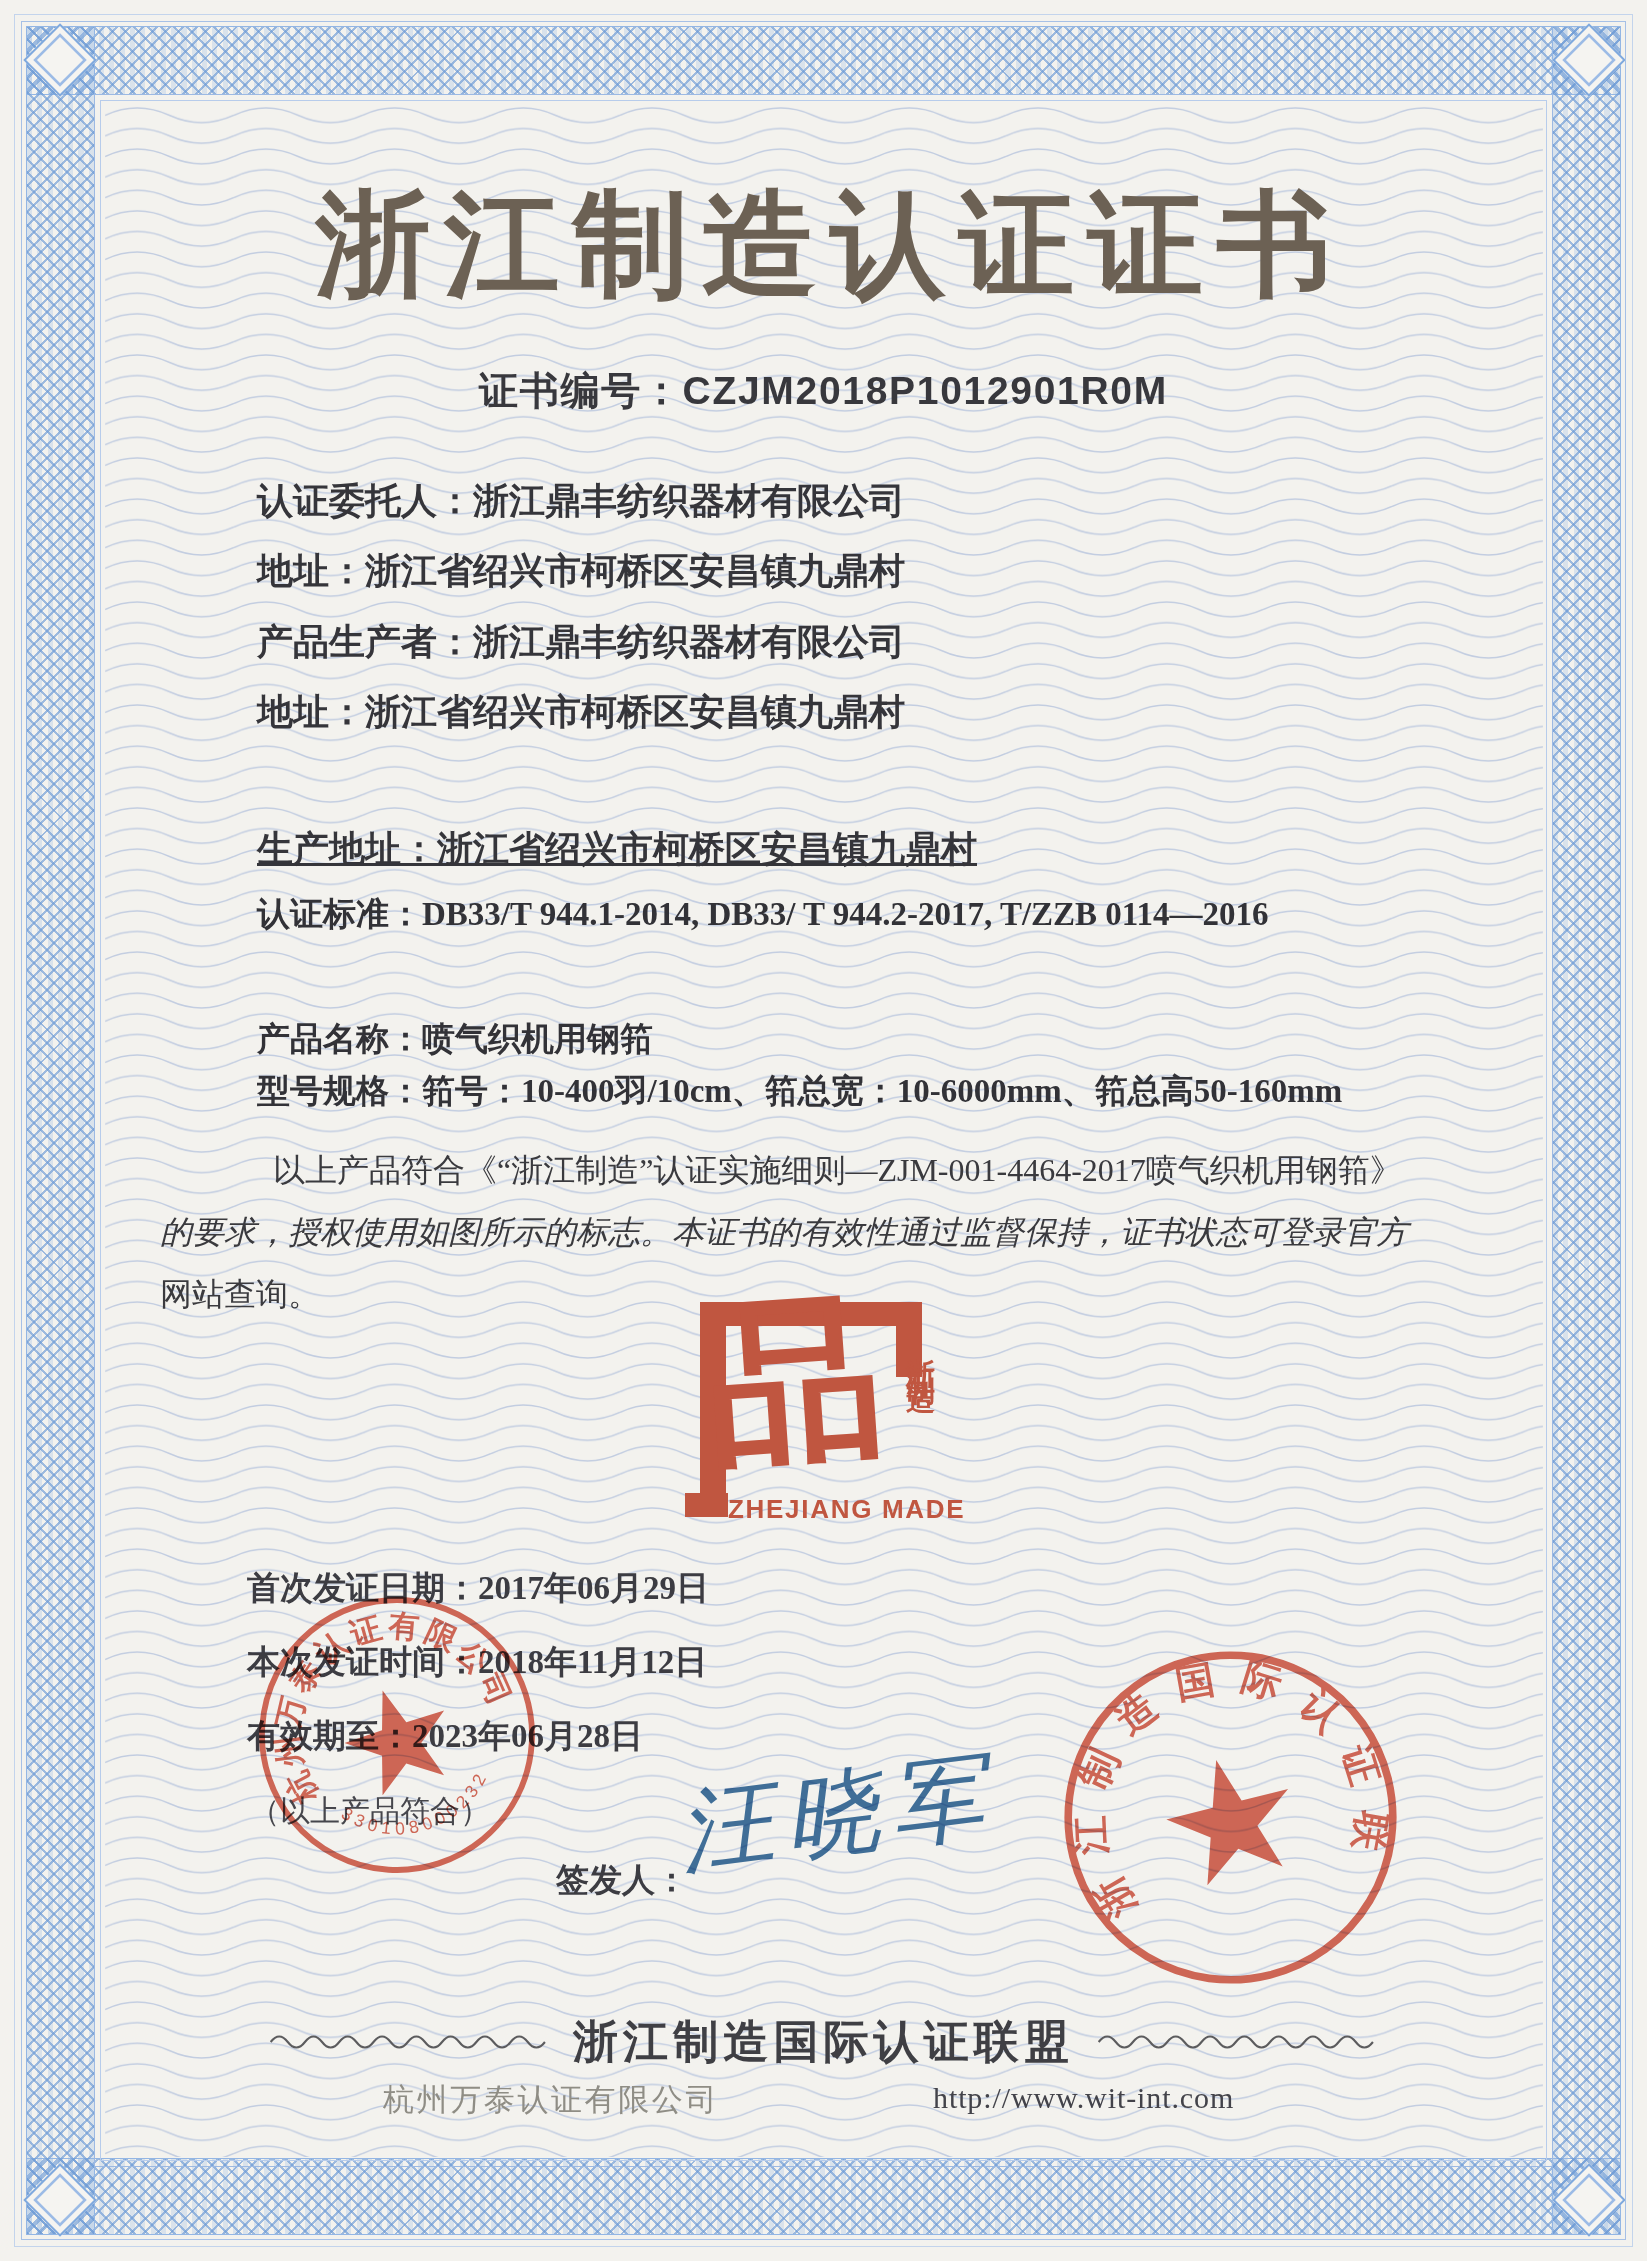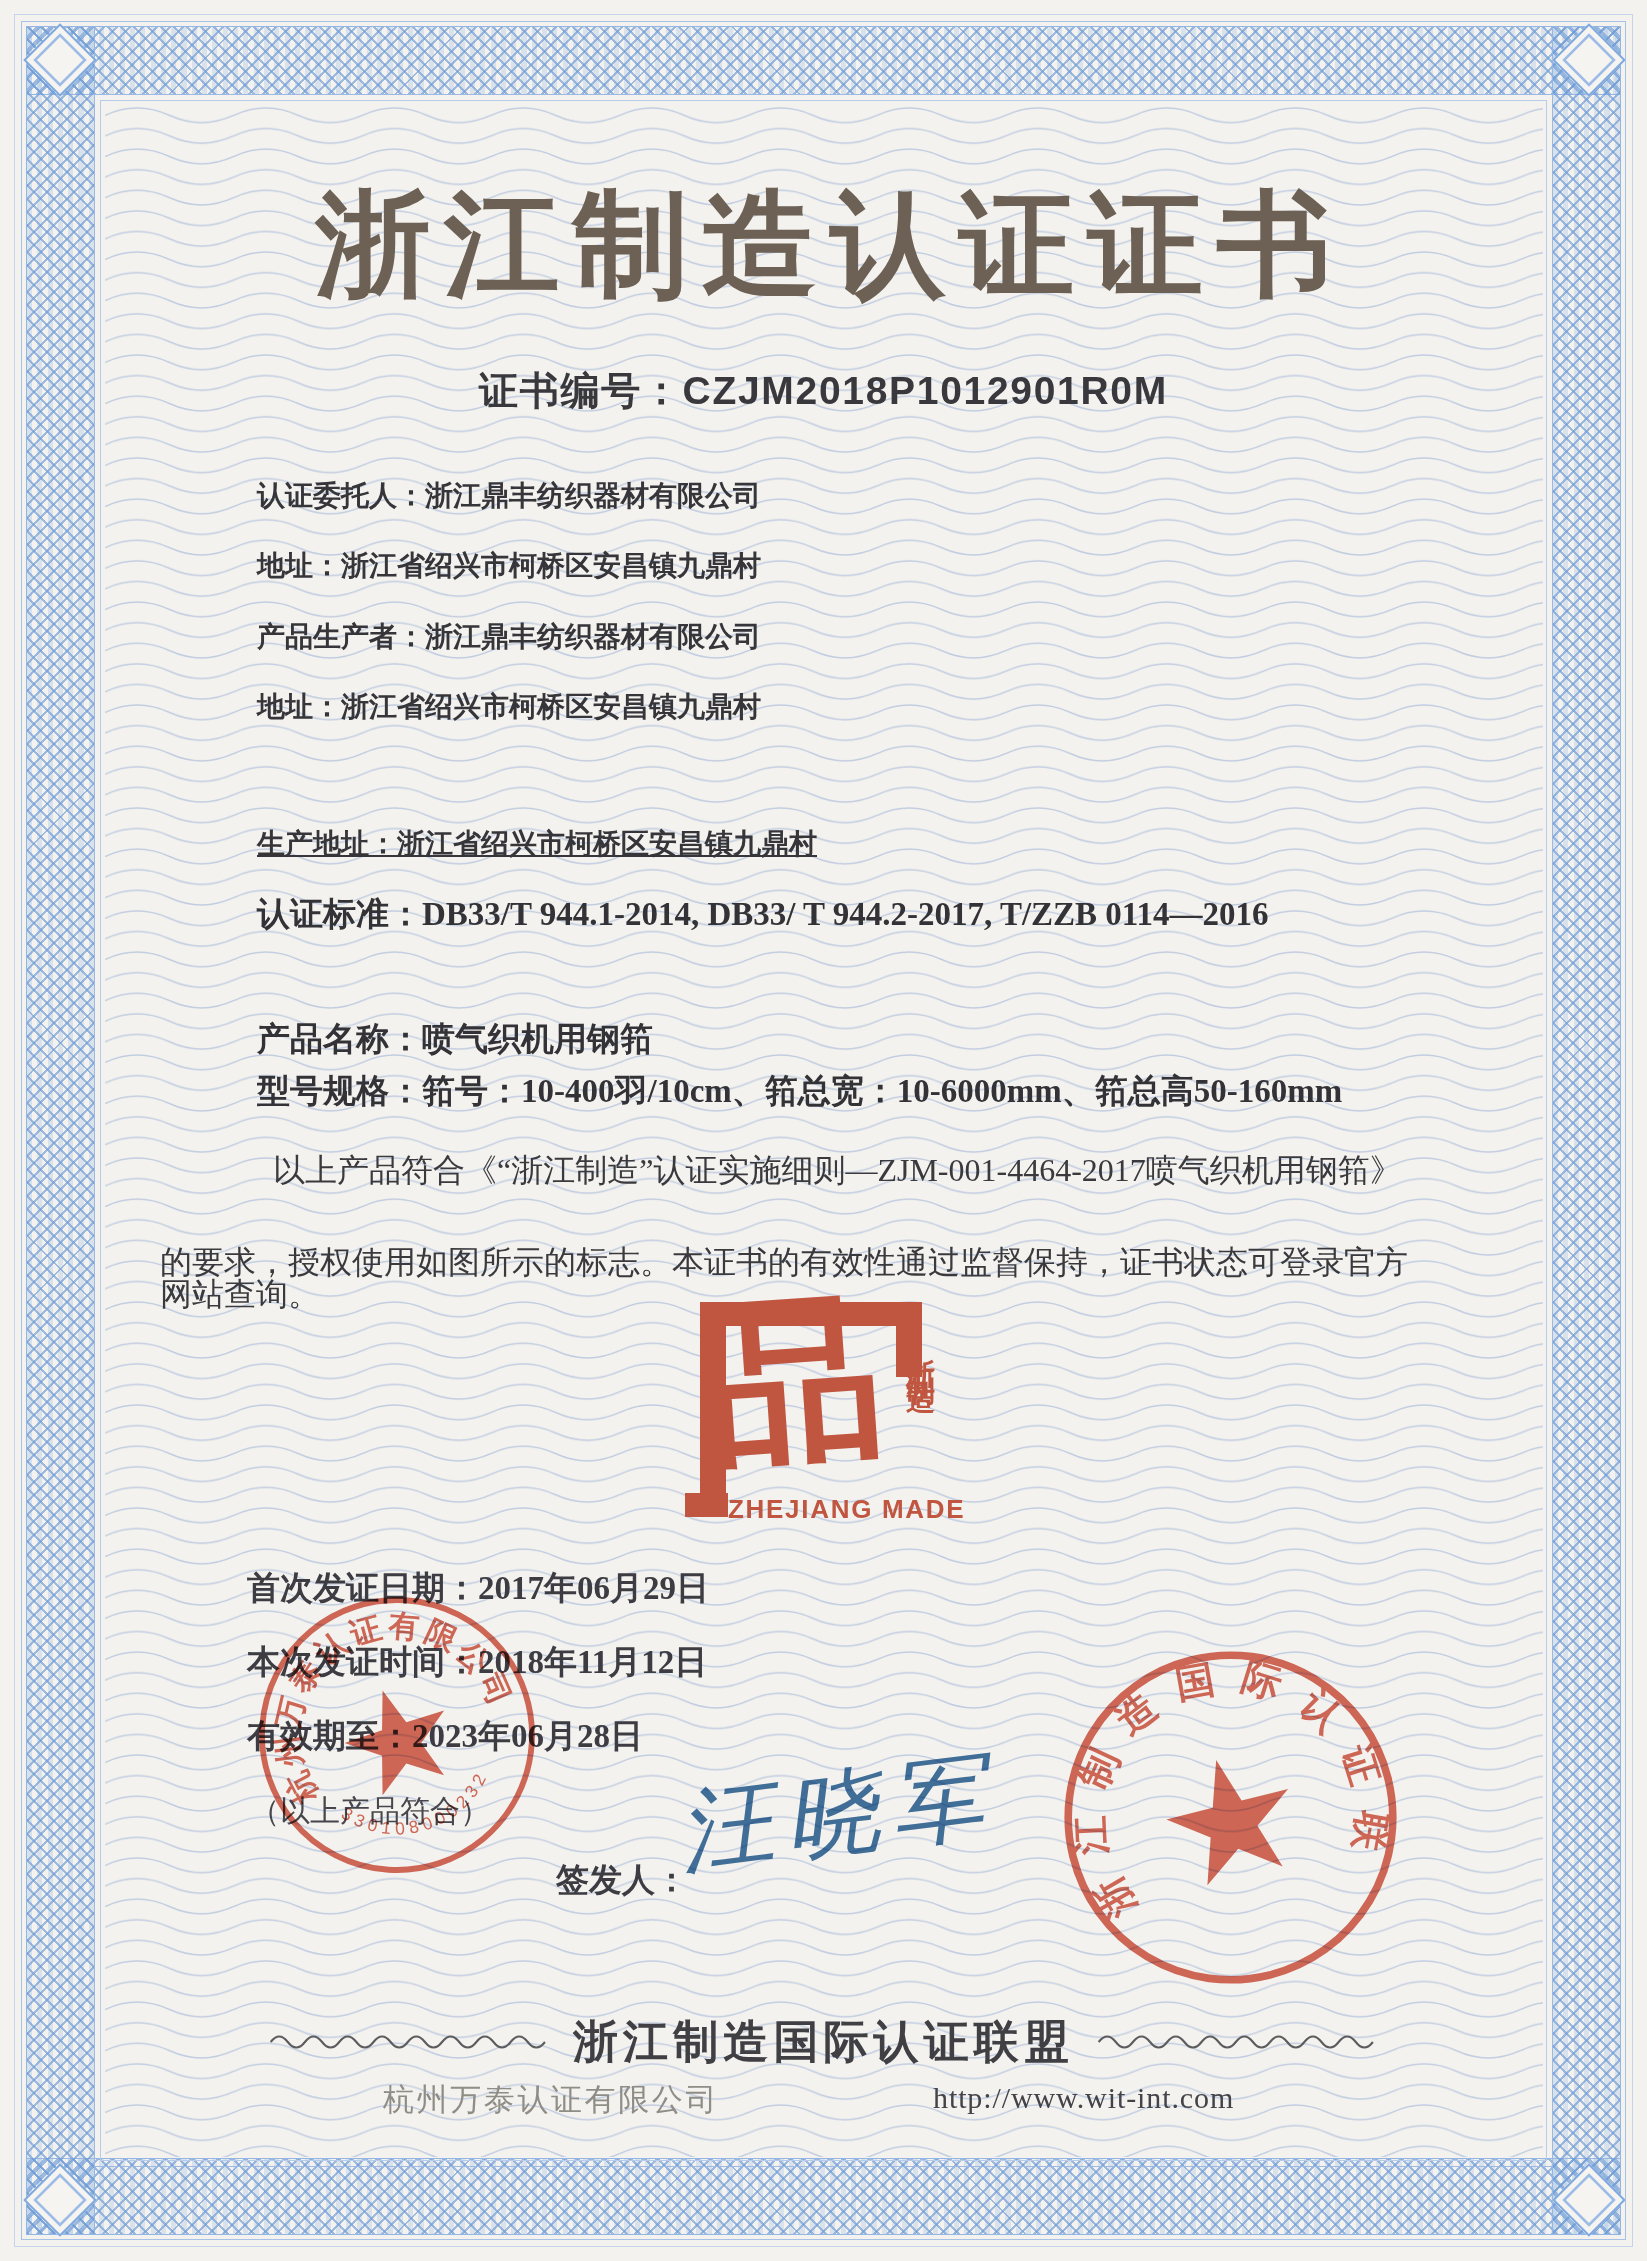--- a/index.html
+++ b/index.html
@@ -31,21 +31,21 @@
   .title{
     position:absolute;top:168px;left:0;width:100%;text-align:center;
     font-family:"Liberation Serif",serif;font-weight:bold;font-size:115px;
     letter-spacing:13.7px;color:#6c6154;text-indent:13.7px;
   }
   .certno{
     position:absolute;top:364px;left:0;width:100%;text-align:center;
     font-size:39px;font-weight:bold;color:#38383d;letter-spacing:1.7px;
   }
   .row{position:absolute;left:257px;white-space:nowrap;}
-  .row-party{font-size:28px;font-weight:bold;color:#35353a;}
+  .row-party{font-size:36px;font-weight:bold;color:#35353a;}
   .row-spec{font-size:33px;font-weight:bold;color:#323237;text-align:center;}
   .val-serif{font-family:"Liberation Serif",serif;font-weight:600;}
   .statement{position:absolute;left:160px;width:1347px;
     font-family:"Liberation Serif",serif;font-size:32px;color:#3a3a3e;white-space:nowrap;}
   .st-indent{padding-left:113px;}
   
   .logo{position:absolute;left:678px;top:1280px;width:292px;height:285px;}
   .lg-bar{position:absolute;background:#c05640;}
   .lg-top{left:22px;top:22px;width:221px;height:24px;}
   .lg-left{left:22px;top:22px;width:26px;height:214px;}
@@ -116,21 +116,21 @@
   <div class="row row-party" style="top:547px;"><span>地址：</span><span>浙江省绍兴市柯桥区安昌镇九鼎村</span></div>
   <div class="row row-party" style="top:618px;"><span>产品生产者：</span><span>浙江鼎丰纺织器材有限公司</span></div>
   <div class="row row-party" style="top:688px;"><span>地址：</span><span>浙江省绍兴市柯桥区安昌镇九鼎村</span></div>
   <div class="row row-party" style="top:825px;text-decoration:underline;"><span>生产地址：</span><span>浙江省绍兴市柯桥区安昌镇九鼎村</span></div>
 
   <div class="row row-spec" style="top:892px;"><span>认证标准：</span><span class="val-serif">DB33/T 944.1-2014, DB33/ T 944.2-2017, T/ZZB 0114—2016</span></div>
   <div class="row row-spec" style="top:1017px;"><span>产品名称：</span><span>喷气织机用钢筘</span></div>
   <div class="row row-spec" style="top:1069px;"><span>型号规格：</span><span class="val-serif">筘号：10-400羽/10cm、筘总宽：10-6000mm、筘总高50-160mm</span></div>
 
   <div class="statement st-indent" style="top:1149px;">以上产品符合《“浙江制造”认证实施细则—ZJM-001-4464-2017喷气织机用钢筘》</div>
-  <div class="statement" style="top:1241px;">的要求，授权使用如图所示的标志。本证书的有效性通过监督保持，证书状态可登录官方</div>
+  <div class="statement" style="top:1211px;font-style:italic;">的要求，授权使用如图所示的标志。本证书的有效性通过监督保持，证书状态可登录官方</div>
   <div class="statement" style="top:1273px;">网站查询。</div>
 
   <div class="logo">
     <div class="lg-bar lg-top"></div>
     <div class="lg-bar lg-left"></div>
     <div class="lg-bar lg-right"></div>
     <div class="lg-bar lg-foot"></div>
     <div class="lg-glyph">品</div>
     <div class="lg-side">浙江制造</div>
     <div class="lg-caption">ZHEJIANG MADE</div>

